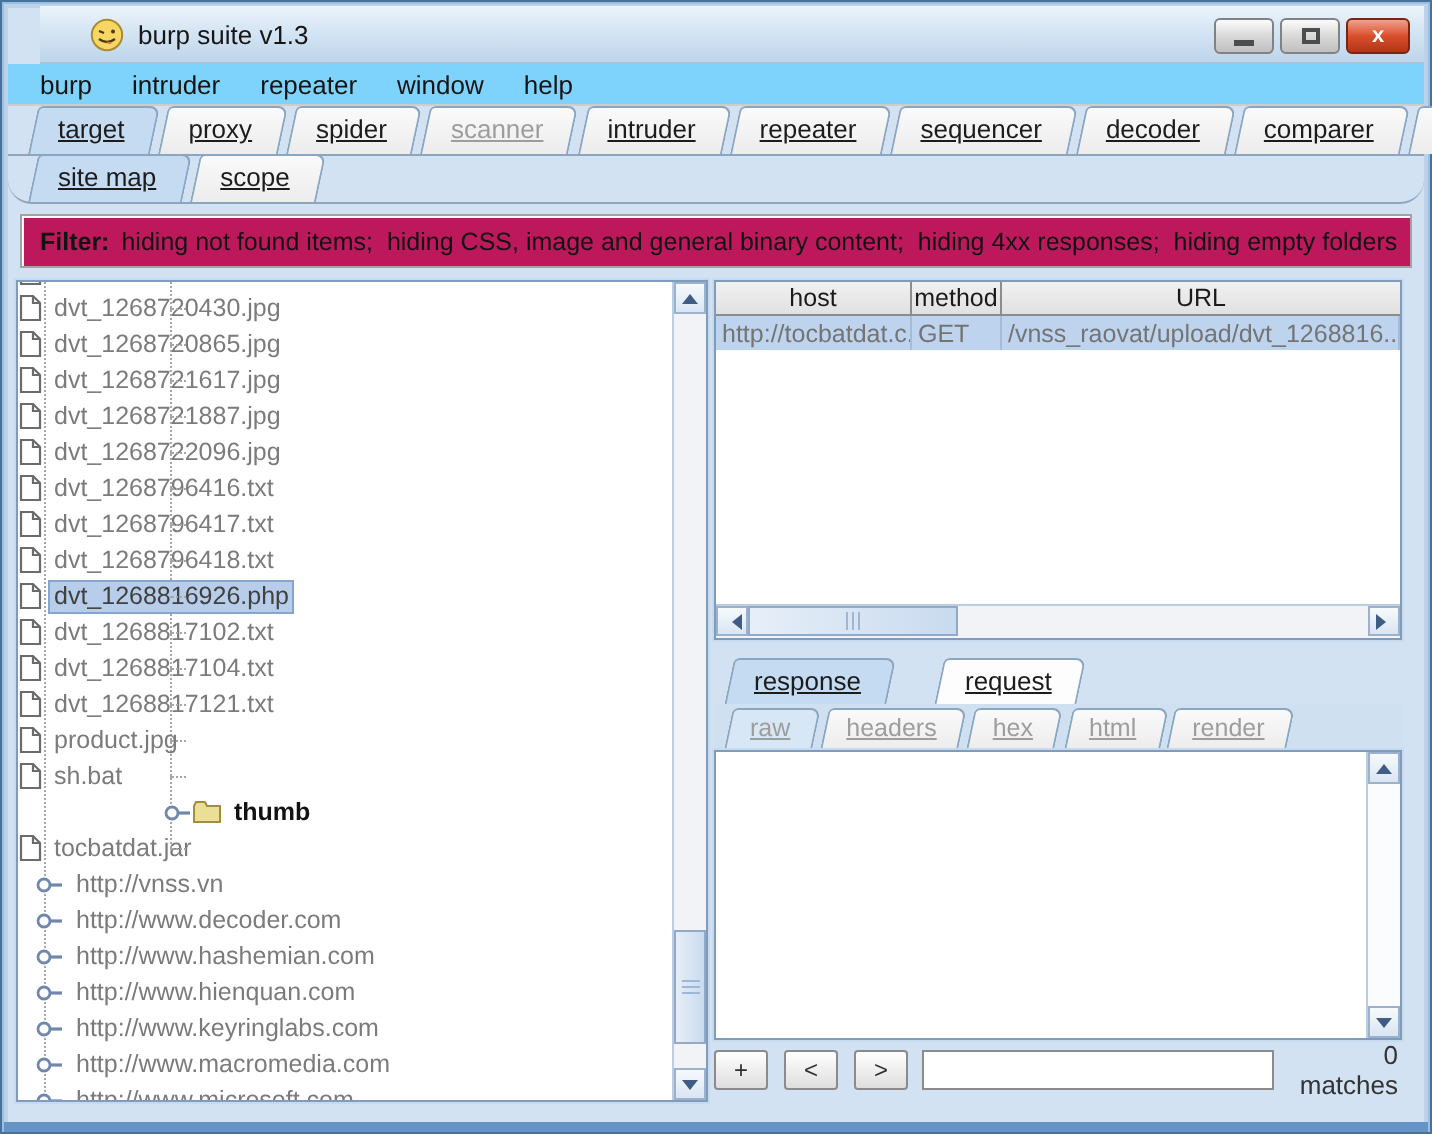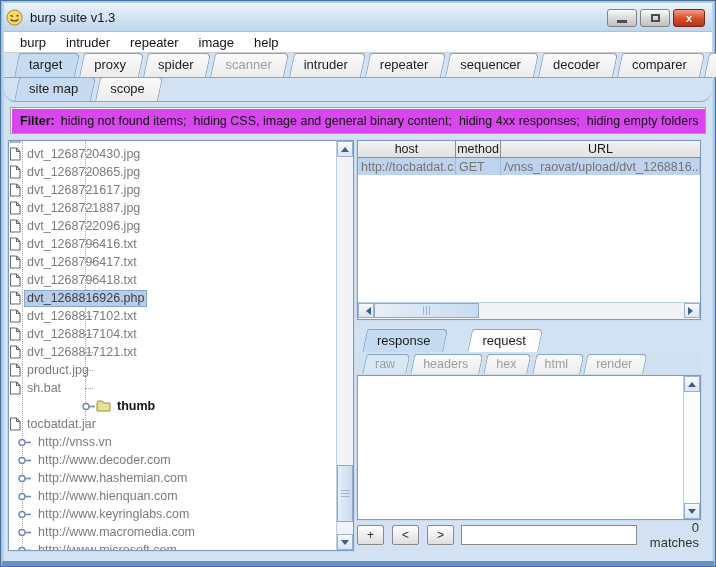--- a/index.html
+++ b/index.html
@@ -6,54 +6,54 @@
   html,body { background:#e8e8e8; }
   body { font-family:"Liberation Sans", sans-serif; }
 
   .window{
     position:relative; width:716px; height:567px; background:#d2e2f2; overflow:hidden;
     box-shadow: inset 0 0 0 1px #46729e, inset 0 0 0 2px #9dbede, inset 0 0 0 4px #bad3ea;
   }
   .bottom-strip{position:absolute;left:2px;right:2px;bottom:1px;height:5px;background:#6593c5;}
 
   
-  .titlebar{position:absolute;left:4px;top:3px;right:4px;height:29px;
+  .titlebar{position:absolute;left:20px;top:3px;right:4px;height:29px;
     background:linear-gradient(#ecf4fc,#d5e5f4 45%,#bed5eb);border-bottom:1px solid #a9c3dd;
-    display:flex;align-items:center;padding-left:2px;}
+    display:flex;align-items:center;padding-left:25px;}
   .app-icon{width:17px;height:17px;flex:0 0 auto;}
   .title-text{font-size:13px;color:#161616;margin-left:7px;}
   .win-buttons{position:absolute;right:7px;top:6px;display:flex;gap:3px;}
   .win-btn{width:30px;height:18px;border:1px solid #828282;border-radius:3px;
     background:linear-gradient(#fcfcfc,#dadada 48%,#c0c0c0);
     display:flex;align-items:center;justify-content:center;cursor:default;}
   .win-btn.close{width:32px;background:linear-gradient(#f0a18c,#da4f2d 50%,#b23418);
     border-color:#7c2410;color:#fff;font-weight:bold;font-size:11px;}
   .glyph-min{width:10px;height:3px;background:#4d4d4d;margin-top:7px;}
   .glyph-max{width:9px;height:8px;border:2px solid #4d4d4d;}
 
   
-  .menubar{position:absolute;left:4px;top:32px;right:4px;height:21px;background:#ffffff;
+  .menubar{position:absolute;left:4px;top:32px;right:4px;height:21px;background:#7dd3fc;
     border-bottom:1px solid #cdcdcd;display:flex;align-items:center;padding-left:6px;}
   .menu-item{font-size:13px;color:#141414;padding:0 10px;}
 
   
   .tabrow{position:absolute;display:flex;align-items:flex-end;border-bottom:1px solid #8ba6c1;}
   .maintabs{left:4px;top:53px;right:4px;height:25px;padding-left:6px;}
   .subtabs{left:4px;top:78px;right:4px;height:24px;padding-left:6px;border-radius:12px;}
   .tab{position:relative;height:24px;display:flex;align-items:center;
-    padding:0 13px 1px 15px;margin-left:4px;font-size:13px;color:#1c1c1c;}
+    padding:0 13px 1px 15px;margin-left:4px;font-size:13px;color:#1c1c1c;text-decoration:underline;}
   .tab::before{content:"";position:absolute;inset:0;background:linear-gradient(#fafafa,#ececec);
     border:1px solid #8ba6c1;border-bottom:none;border-radius:3px 5px 0 0;
     transform:skewX(-12deg);transform-origin:left bottom;}
   .tab>span{position:relative;}
   .tab.selected::before{background:#c5dbf1;}
   .tab.disabled{color:#9d9d9d;}
 
   
-  .filterbar{position:absolute;left:10px;top:107px;right:10px;height:27px;background:#d946ef;
+  .filterbar{position:absolute;left:10px;top:107px;right:10px;height:27px;background:#be185d;
     border:1px solid #a2a2a2;box-shadow:inset 1px 1px 0 #fbfbfb;
     display:flex;align-items:center;padding:0 9px;font-size:12.5px;color:#121212;}
   .filter-label{font-weight:bold;margin-right:6px;}
   .filter-text{white-space:pre;}
 
   
   .panel{position:absolute;background:#fff;border:1px solid #7f9cbd;box-shadow:0 0 0 1px #c7daee;}
 
   
   .tree-panel{left:8px;top:140px;width:346px;height:411px;overflow:hidden;}
@@ -152,21 +152,21 @@
           <span>x</span>
         </div>
     </div>
   </div>
 
   <div class="menubar">
 
   <span class="menu-item">burp</span>
       <span class="menu-item">intruder</span>
       <span class="menu-item">repeater</span>
-      <span class="menu-item">image</span>
+      <span class="menu-item">window</span>
       <span class="menu-item">help</span>
     </div>
 
   <div class="tabrow maintabs">
 
   <div class="tab selected">
         <span>target</span>
       </div>
       <div class="tab">
         <span>proxy</span>

